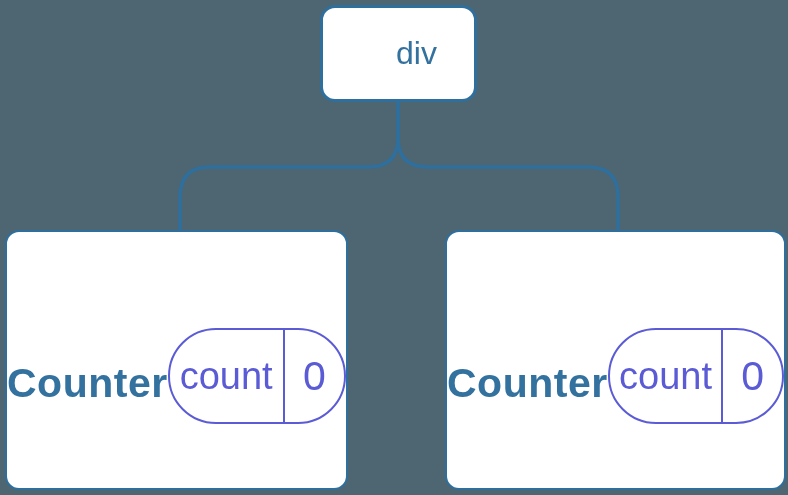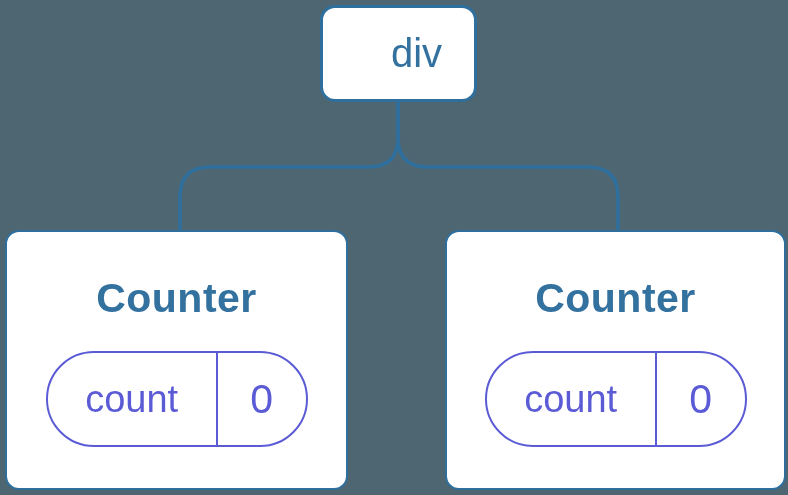--- a/index.html
+++ b/index.html
@@ -38,34 +38,34 @@
   .root-node {
     position: absolute;
     left: 320px; top: 5px;
     width: 157px; height: 97px;
     background: var(--card-white);
     border: 3px solid var(--line-blue);
     border-radius: 15px;
     display: flex;
     align-items: center;
     justify-content: center;
-    font-size: 40px;
+    font-size: 32px;
     font-weight: 500;
     color: var(--text-blue);
     padding-left: 36px;
   }
   .counter-card {
     position: absolute;
     top: 230px;
     height: 260px;
     background: var(--card-white);
     border: 2.5px solid var(--line-blue);
     border-radius: 14px;
     display: flex;
-    flex-direction: column;
+    flex-direction: row;
     align-items: center;
   }
   .counter-card.left  { left: 5px;   width: 343px; }
   .counter-card.right { left: 445px; width: 341px; }
   .counter-title {
     margin-top: 46px;
     font-size: 41px;
     font-weight: 600;
     letter-spacing: 0.5px;
     color: var(--text-blue);

